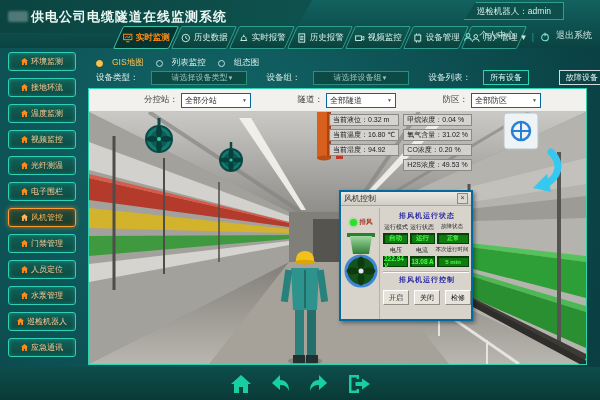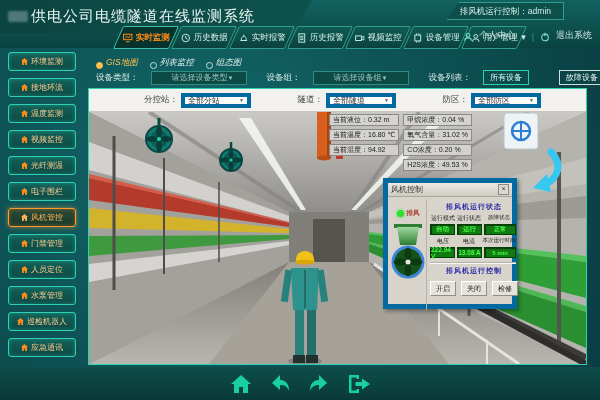--- a/index.html
+++ b/index.html
@@ -8,21 +8,21 @@
        background:radial-gradient(circle at 35% 42%, #13696b 0%, #0e5457 45%, #093c40 100%);}
   
   .header{position:absolute;left:0;top:0;width:600px;height:48px;
           background:linear-gradient(180deg,#126260,#0a4341);}
   .title-banner{position:absolute;left:0;top:0;width:312px;height:33px;
           background:linear-gradient(90deg,#0b4441,#0e524d);
           clip-path:polygon(0 0,100% 0,calc(100% - 18px) 100%,0 100%);
           display:flex;align-items:center;padding-left:8px;box-sizing:border-box;}
   .title-banner .redact{display:inline-block;width:20px;height:11px;margin-right:3px;border-radius:2px;
           background:rgba(160,185,182,.45);filter:blur(1px);}
-  .title-text{font-size:15px;font-weight:normal;color:#eaf7f3;letter-spacing:1px;white-space:nowrap;}
+  .title-text{font-size:13px;font-weight:bold;color:#eaf7f3;letter-spacing:1px;white-space:nowrap;}
   .tabs{position:absolute;left:118px;top:26px;height:21px;display:flex;}
   .tab{width:54px;height:21px;margin-right:2px;transform:skewX(-24deg);
        border:1px solid #2f9e8c;border-radius:2px;background:linear-gradient(180deg,#0f5a54,#0a423d);
        display:flex;align-items:center;justify-content:center;cursor:pointer;}
   .tab .inner{transform:skewX(24deg);display:flex;align-items:center;gap:3px;
        font-size:8.5px;color:#d7efe8;white-space:nowrap;}
   .tab.active{background:#07332e;border-color:#3cc0a6;}
   .tab.active .inner{color:#ff8c1a;font-weight:bold;}
   .tab svg{stroke:#bfe8dd;fill:none;stroke-width:1.2;}
   .tab.active svg{stroke:#ff8c1a;}
@@ -40,52 +40,52 @@
        background:linear-gradient(180deg,#116058,#0d4a44);box-shadow:inset 0 0 4px rgba(47,209,180,.4);
        display:flex;align-items:center;justify-content:center;gap:3px;cursor:pointer;
        font-size:8px;color:#ffca8e;white-space:nowrap;}
   .side-btn svg{fill:#ff8c1a;}
   .side-btn.active{border-color:#ff9b2f;color:#ffb257;box-shadow:0 0 5px rgba(255,155,47,.6),inset 0 0 4px rgba(255,155,47,.4);
        background:linear-gradient(180deg,#2a4a35,#173a2c);}
   .side-btn.active svg{fill:#ffb257;}
   
   .radio-row{position:absolute;left:96px;top:57px;display:flex;align-items:center;gap:12px;
        font-size:8.5px;color:#dfeeea;}
-  .radio{display:flex;align-items:flex-end;gap:3px;cursor:pointer;font-style:italic;}
+  .radio{display:flex;align-items:center;gap:9px;cursor:pointer;}
   .radio .dot{width:7px;height:7px;border-radius:50%;border:1px solid #bfe0d8;box-sizing:border-box;}
   .radio.selected .dot{background:#ffc04d;border-color:#ffc04d;}
   .radio.selected .lbl{color:#ffc04d;}
   .device-row{position:absolute;left:96px;top:70px;display:flex;align-items:center;gap:6px;
        font-size:8.5px;color:#dfeeea;white-space:nowrap;}
   .device-row .group{display:flex;align-items:center;gap:12px;margin-right:14px;}
   .tselect{width:96px;height:14px;background:#0b4a45;border:1px solid #2f8f7f;color:#9fc4bc;
        font-size:8px;display:flex;align-items:center;justify-content:space-between;
        padding:0 20px;box-sizing:border-box;cursor:pointer;text-align:right;}
   .tselect .arrow{font-size:6px;color:#9fc4bc;}
   .chip-btn{padding:1px 6px;border:1px solid #cfe0dc;color:#eef7f4;font-size:8px;cursor:pointer;
        background:transparent;margin-right:18px;}
   .chip-btn.primary{border-color:#2bd3ae;color:#d8fff4;}
   
   .panel{position:absolute;left:88px;top:88px;width:499px;height:277px;border:1px solid #2bd3ae;
        background:#0a423e;box-sizing:border-box;}
   .filter-bar{height:23px;background:#f2f1ee;border-bottom:1px solid #c8c6c0;display:flex;
        align-items:center;justify-content:space-between;padding:0 45px 0 55px;box-sizing:border-box;}
   .filter-bar .group{display:flex;align-items:center;gap:3px;font-size:8.5px;color:#444;}
-  .wselect{width:70px;height:15px;background:#fff;border:4px solid #0369a1;color:#333;font-size:8px;
+  .wselect{width:70px;height:15px;background:#fff;border:1px solid #0369a1;color:#333;font-size:8px;
        display:flex;align-items:center;justify-content:space-between;padding:0 3px;box-sizing:border-box;cursor:pointer;}
   .wselect .arrow{font-size:5px;color:#555;}
   .scene{position:relative;width:497px;height:252px;overflow:hidden;background:#9a9994;}
   
   .readings{position:absolute;left:240px;top:2px;display:flex;gap:4px;z-index:3;}
   .readings .col{display:flex;flex-direction:column;gap:3px;}
   .chip{background:rgba(214,213,210,.92);border:1px solid #8a8984;color:#1a1a1a;font-size:7px;
        height:10px;line-height:10px;padding:0 3px;white-space:nowrap;}
   
-  .dialog{position:absolute;left:250px;top:66px;width:134px;height:131px;z-index:5;
-       background:#d8d4cb;border:5px solid #0369a1;box-shadow:2px 2px 4px rgba(0,0,0,.4);box-sizing:border-box;margin-left:44px;}
+  .dialog{position:absolute;left:250px;top:78px;width:134px;height:131px;z-index:5;
+       background:#d8d4cb;border:2px solid #0369a1;box-shadow:2px 2px 4px rgba(0,0,0,.4);box-sizing:border-box;}
   .dlg-title{height:13px;background:linear-gradient(180deg,#ece9e2,#cfccc4);border-bottom:1px solid #a9a69e;
        display:flex;align-items:center;justify-content:space-between;padding:0 3px;font-size:8px;color:#333;}
   .dlg-close{width:9px;height:9px;border:1px solid #8a8a8a;background:#dcd9d1;font-size:7px;line-height:7px;
        text-align:center;color:#333;cursor:pointer;}
   .dlg-body{display:flex;height:115px;padding:2px;box-sizing:border-box;}
   .dlg-left{width:40px;display:flex;flex-direction:column;align-items:center;}
   .led-row{display:flex;align-items:center;gap:3px;margin-top:10px;}
   .led{width:7px;height:7px;border-radius:50%;background:#2ae22a;box-shadow:0 0 3px #2ae22a;}
   .led-lbl{font-size:6.5px;color:#a33424;font-weight:bold;}
   .dlg-right{flex:1;border-left:1px solid #b5b2aa;padding:1px 1px 0 3px;}
@@ -185,21 +185,21 @@
         <span class="inner">
             <svg width="10" height="10" viewBox="0 0 12 12">
               <circle cx="6" cy="4" r="2.2"></circle>
               <path d="M2 10.5 Q2 7 6 7 Q10 7 10 10.5"></path>
             </svg>
             <span>用户管理</span>
           </span>
       </div>
     </div>
 
-    <div class="user-chip">排风机运行控制：admin</div>
+    <div class="user-chip">巡检机器人：admin</div>
     <div class="user-actions">
       <svg width="10" height="10" viewBox="0 0 12 12">
           <circle cx="6" cy="4" r="2.2"></circle>
           <path d="M2 10.5 Q2 7 6 7 Q10 7 10 10.5"></path>
         </svg>
       <span>个人中心</span>
       <span>▾</span>
       <span class="sep">|</span>
       <svg width="10" height="10" viewBox="0 0 12 12">
           <circle cx="6" cy="6.5" r="4"></circle>

